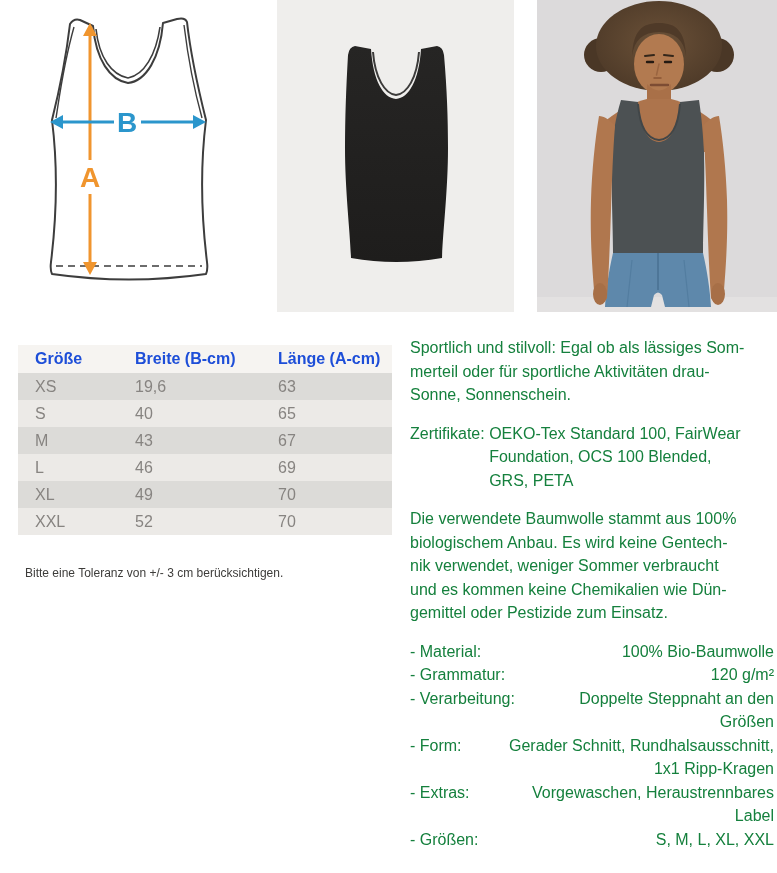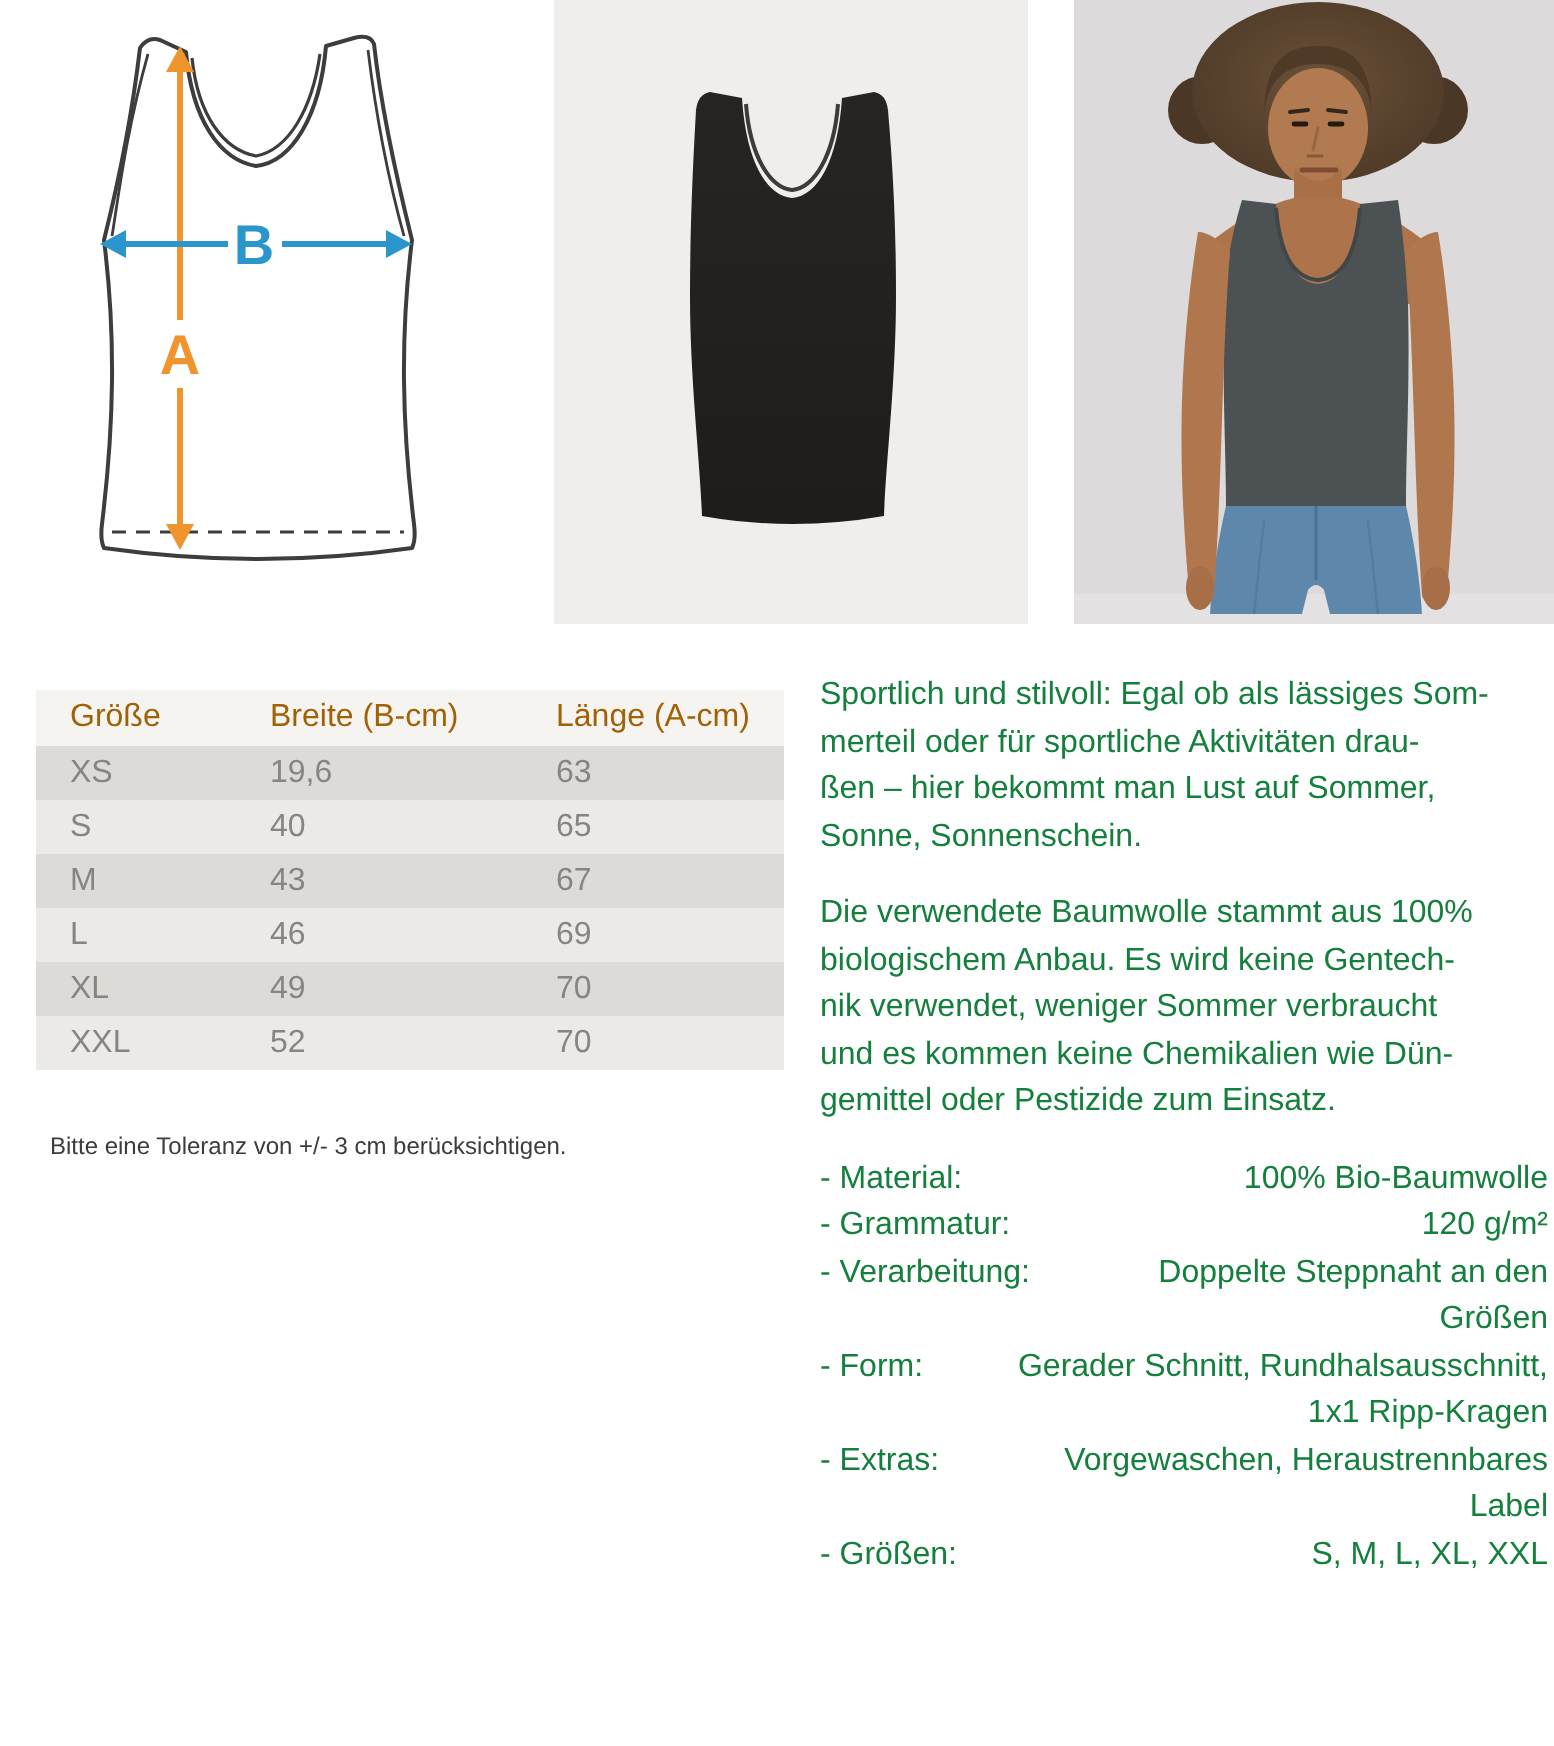--- a/index.html
+++ b/index.html
@@ -14,21 +14,21 @@
   .img-box svg{display:block;}
   svg text.measure{font-family:"Liberation Sans","DejaVu Sans",sans-serif;font-weight:bold;}
 
   
   .size-table{position:absolute;left:18px;top:345px;width:374px;border-collapse:collapse;
               table-layout:fixed;font-size:16px;color:#878481;}
   .size-table col.c1{width:117px;} .size-table col.c2{width:143px;} .size-table col.c3{width:114px;}
   .size-table th,.size-table td{font-weight:normal;text-align:left;padding:0;height:27px;vertical-align:middle;}
   .size-table th:first-child,.size-table td:first-child{padding-left:17px;}
   .size-table thead tr{background:#f6f4f1;height:28px;}
-  .size-table thead th{color:#a16207;}
+  .size-table thead th{color:#1d4ed8;font-weight:bold;}
   .size-table tbody tr:nth-child(odd){background:#dcdbd8;}
   .size-table tbody tr:nth-child(even){background:#eceae7;}
 
   .tolerance{position:absolute;left:25px;top:566px;margin:0;font-size:12px;color:#3d3c3a;}
 
   
   .description{position:absolute;left:410px;top:336px;width:364px;font-size:16px;
                line-height:23.5px;color:#15803d;}
   .para{margin:0 0 15px 0;}
   .para .ln{white-space:pre;}
@@ -226,24 +226,31 @@
     </tbody>
   </table>
 
   <p class="tolerance">Bitte eine Toleranz von +/- 3 cm berücksichtigen.</p>
 
   <div class="description">
 
     <div class="para">
       <div class="ln">Sportlich und stilvoll: Egal ob als lässiges Som-</div>
       <div class="ln">merteil oder für sportliche Aktivitäten drau-</div>
-      <div class="ln">ßen – hier bekommt man Lust auf Sommer,</div>
       <div class="ln">Sonne, Sonnenschein.</div>
     </div>
 
+    <div class="para hang">
+      <span class="lbl">Zertifikate: </span>
+      <div class="lines">
+        <div class="ln">OEKO-Tex Standard 100, FairWear</div>
+        <div class="ln">Foundation, OCS 100 Blended,</div>
+        <div class="ln">GRS, PETA</div>
+      </div>
+    </div>
 
     <div class="para">
       <div class="ln">Die verwendete Baumwolle stammt aus 100%</div>
       <div class="ln">biologischem Anbau. Es wird keine Gentech-</div>
       <div class="ln">nik verwendet, weniger Sommer verbraucht</div>
       <div class="ln">und es kommen keine Chemikalien wie Dün-</div>
       <div class="ln">gemittel oder Pestizide zum Einsatz.</div>
     </div>
 
     <div class="details">

